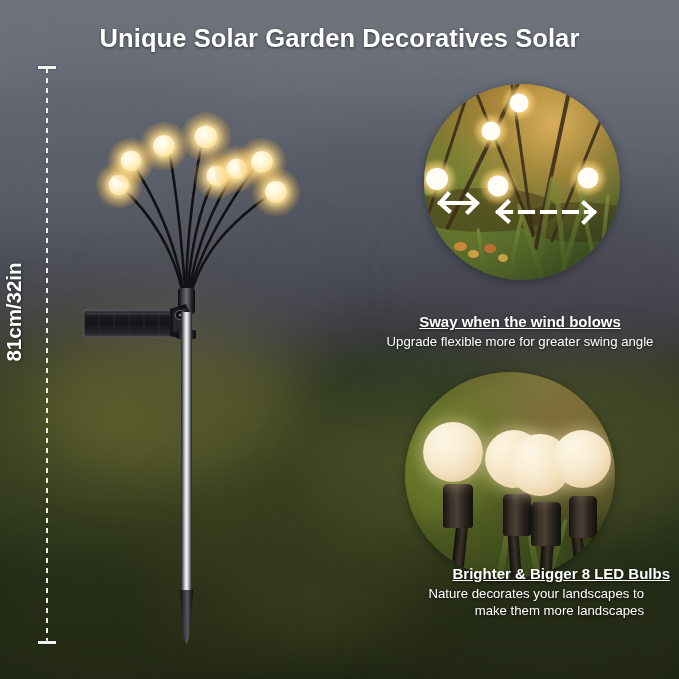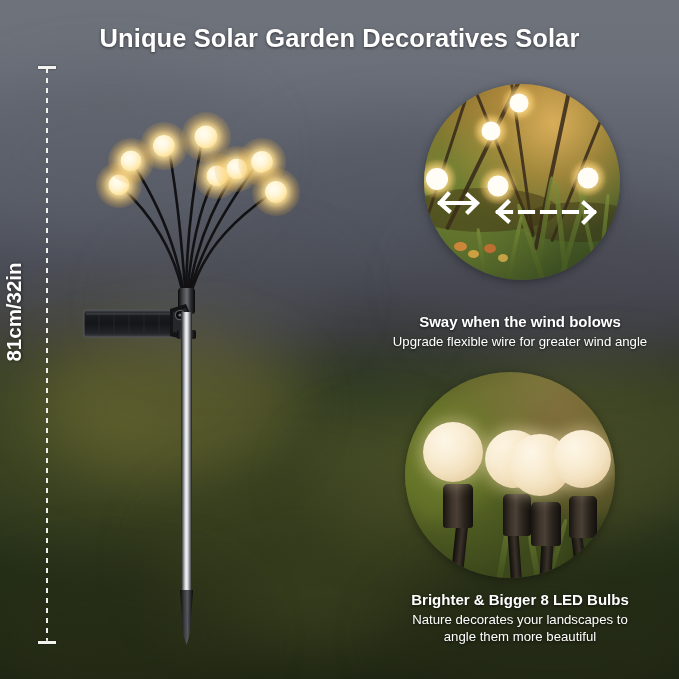--- a/index.html
+++ b/index.html
@@ -107,25 +107,25 @@
     background:radial-gradient(circle at 36% 30%,
       #fdf6e6 0%, #f9edd4 34%, #f3e2c0 58%, #e6cfa4 80%, #d4b784 100%);
     box-shadow:0 0 14px 4px rgba(244,226,178,.40);}
   .bigbulb .cap{position:absolute;border-radius:5px 5px 3px 3px;
     background:linear-gradient(90deg,#161310 0%,#3a3128 26%,#4a4036 46%,#2a241d 72%,#120f0c 100%);}
   .bigbulb .rod{position:absolute;border-radius:3px;
     background:linear-gradient(90deg,#0f0d0b 0%,#2e271f 40%,#3a322a 56%,#15120f 100%);}
 
   
   .caption{position:absolute;left:370px;width:300px;text-align:center;color:#fff;}
-  .cap-head{font-size:15px;font-weight:bold;text-shadow:0 1px 3px rgba(0,0,0,.7);}
+  .cap-head{font-size:15px;font-weight:bold;text-shadow:0 1px 3px rgba(0,0,0,.7);text-decoration:underline;}
   .cap-sub{font-size:13.2px;line-height:1.26;margin-top:4px;
     text-shadow:0 1px 3px rgba(0,0,0,.7);}
   .cap-sway{top:313px;}
-  .cap-bulbs{top:591px;}
+  .cap-bulbs{top:565px;text-align:right;}
 </style>
 </head>
 <body>
 
 <div id="stage">
 
   <div class="bg-base">
     <div class="bg-blob b1"></div>
     <div class="bg-blob b2"></div>
     <div class="bg-blob b3"></div>
@@ -352,21 +352,21 @@
     </div>
     <div class="bigbulb" style="left:148px;top:58px;width:84px;height:160px;">
       <div class="rod" style="left:24px;top:96px;width:11px;height:114px;transform:rotate(-7deg);"></div>
       <div class="cap" style="left:16px;top:66px;width:28px;height:42px;"></div>
       <div class="ball" style="width:58px;height:58px;"></div>
     </div>
   </div>
 
   <div class="caption cap-sway">
     <div class="cap-head">Sway when the wind bolows</div>
-    <div class="cap-sub">Upgrade flexible wire for greater wind angle</div>
+    <div class="cap-sub">Upgrade flexible more for greater swing angle</div>
   </div>
 
   <div class="caption cap-bulbs">
     <div class="cap-head">Brighter &amp; Bigger 8 LED Bulbs</div>
-    <div class="cap-sub" style="padding:0 26px;">Nature decorates your landscapes to angle them more beautiful</div>
+    <div class="cap-sub" style="padding:0 26px;">Nature decorates your landscapes to make them more landscapes</div>
   </div>
 
 </div>
 
 </body></html>

